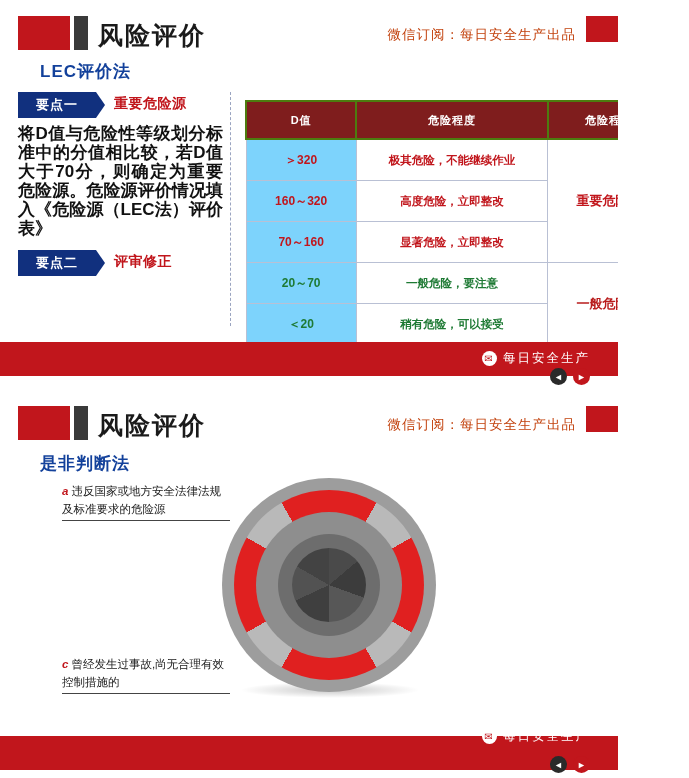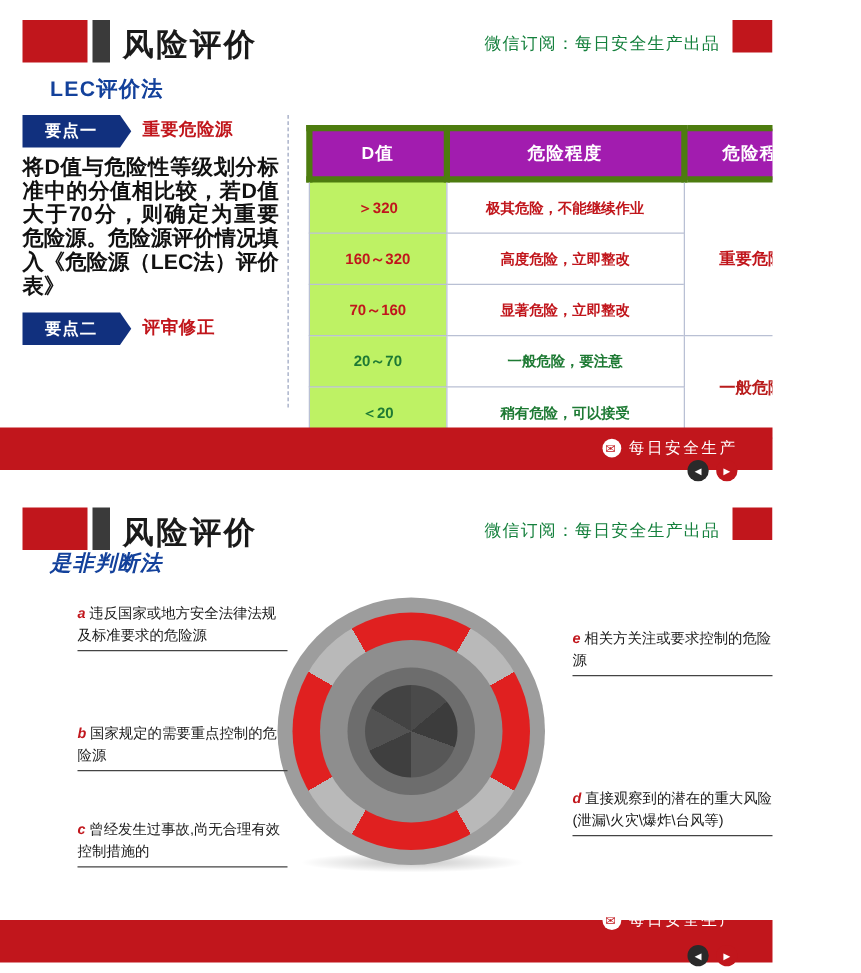--- a/index.html
+++ b/index.html
@@ -50,21 +50,21 @@
     font-size: 25px;
     font-weight: bold;
     color: #1a1a1a;
     letter-spacing: 2px;
   }
   .hdr-sub {
     position: absolute;
     right: 42px;
     top: 26px;
     font-size: 13.5px;
-    color: #15803d;
+    color: #c2410c;
     letter-spacing: 1px;
     margin-left: 12px;
   }
   .hdr-corner {
     position: absolute;
     right: 0;
     top: 16px;
     width: 32px;
     height: 26px;
     background: #c1161c;
@@ -151,38 +151,38 @@
   
   .lec-table {
     position: absolute;
     left: 245px;
     top: 100px;
     width: 426px;
     border-collapse: collapse;
     background: #ffffff;
   }
   .lec-table th {
-    background: #a21caf;
+    background: #7f1d1d;
     color: #ffffff;
-    font-size: 14px;
+    font-size: 11px;
     font-weight: bold;
     letter-spacing: 1px;
     height: 34px;
-    border: 5px solid #4d7c0f;
+    border: 2px solid #4d7c0f;
   }
   .lec-table td {
     border: 1px solid #b9c0d4;
     height: 38px;
     font-size: 11.5px;
     text-align: center;
     color: #c1161c;
     font-weight: bold;
   }
   .lec-table td.dval {
-    background: #bef264;
+    background: #7dd3fc;
     color: #c1161c;
     width: 108px;
     font-size: 12px;
   }
   .lec-table td.dval.green { color: #1e7a34; }
   .lec-table td.deg { width: 190px; }
   .lec-table td.deg.green { color: #1e7a34; }
   .lec-table td.cat {
     width: 120px;
     color: #c1161c;
@@ -401,49 +401,37 @@
 <div class="slide slide-2">
 
   <div class="header">
     <div class="hdr-red"></div>
     <div class="hdr-dark"></div>
     <div class="hdr-title">风险评价</div>
     <div class="hdr-sub">微信订阅：每日安全生产出品</div>
     <div class="hdr-corner"></div>
   </div>
 
-  <div class="sec-title" style="left:40px;top:49px;font-style:italic;">是非判断法</div>
+  <div class="sec-title" style="left:40px;top:62px;">是非判断法</div>
 
   <div class="donut-shadow"></div>
   <div class="donut-wrap">
     <div class="ring-outer"></div>
     <div class="ring-red"></div>
     <div class="ring-gray"></div>
     <div class="ring-dark"></div>
     <div class="ring-core"></div>
   </div>
 
   <div class="callout c-a">
     <span class="tag">a</span><span>违反国家或地方安全法律法规及标准要求的危险源</span>
     <div class="rule"></div>
   </div>
-  <div class="callout c-b">
-    <span class="tag">b</span><span>国家规定的需要重点控制的危险源</span>
-    <div class="rule"></div>
-  </div>
   <div class="callout c-c">
     <span class="tag">c</span><span>曾经发生过事故,尚无合理有效控制措施的</span>
-    <div class="rule"></div>
-  </div>
-  <div class="callout c-e">
-    <span class="tag">e</span><span>相关方关注或要求控制的危险源</span>
-    <div class="rule"></div>
-  </div>
-  <div class="callout c-d">
-    <span class="tag">d</span><span>直接观察到的潜在的重大风险(泄漏\火灾\爆炸\台风等)</span>
     <div class="rule"></div>
   </div>
 
   <div class="footer-bar" style="top:346px;"></div>
   <div class="wechat-badge" style="right:28px;top:338px;">
     <span class="wechat-dot">✉</span>
     <span>每日安全生产</span>
   </div>
   <div class="page-dots" style="right:28px;top:366px;">
     <span class="pdot">◄</span>

